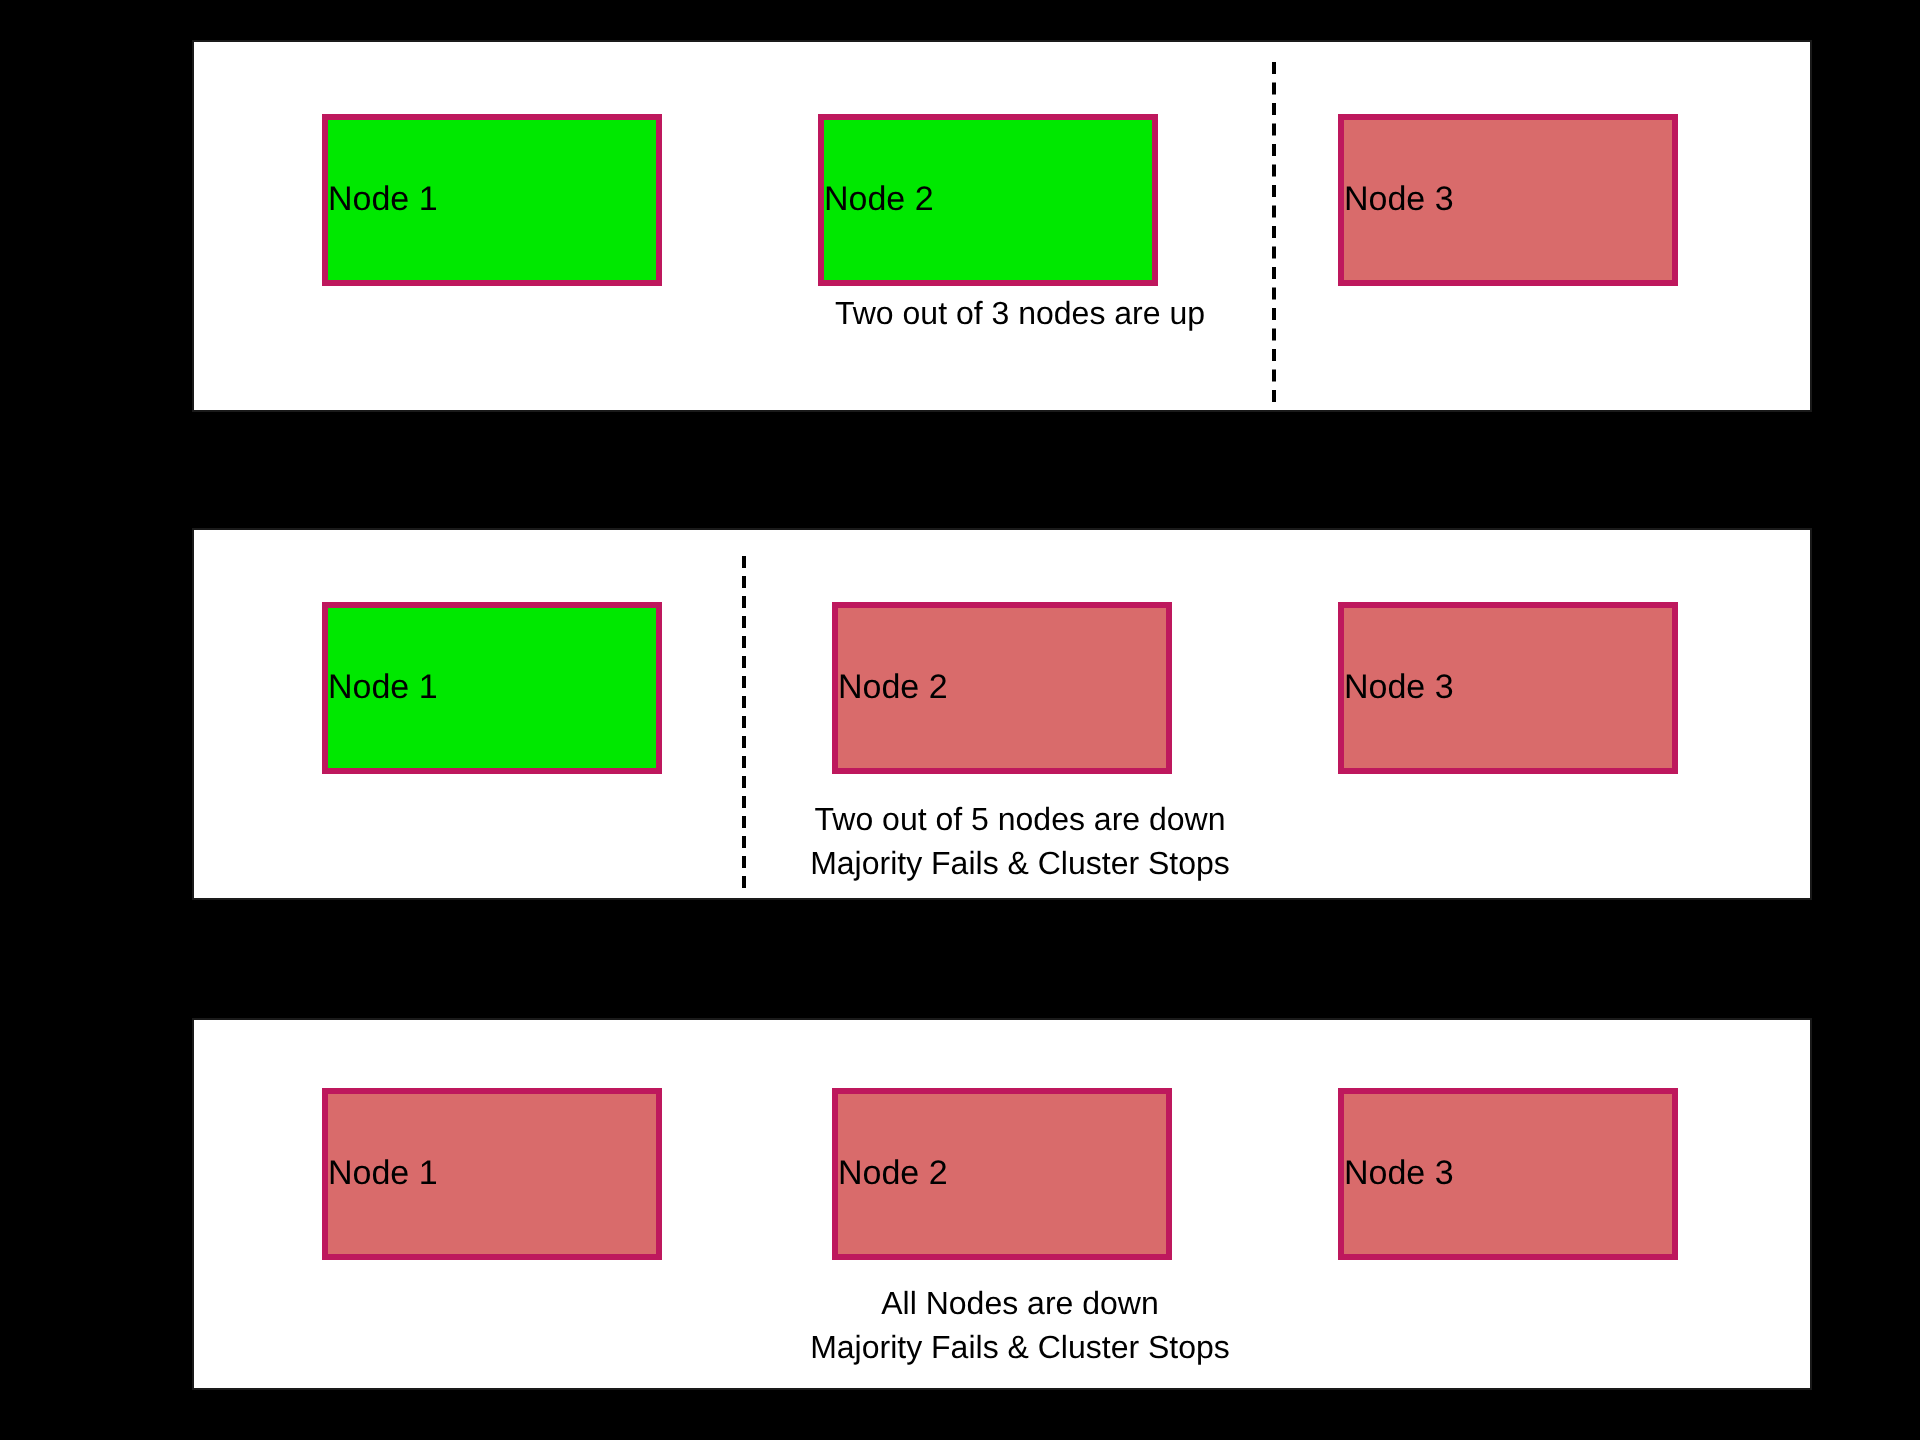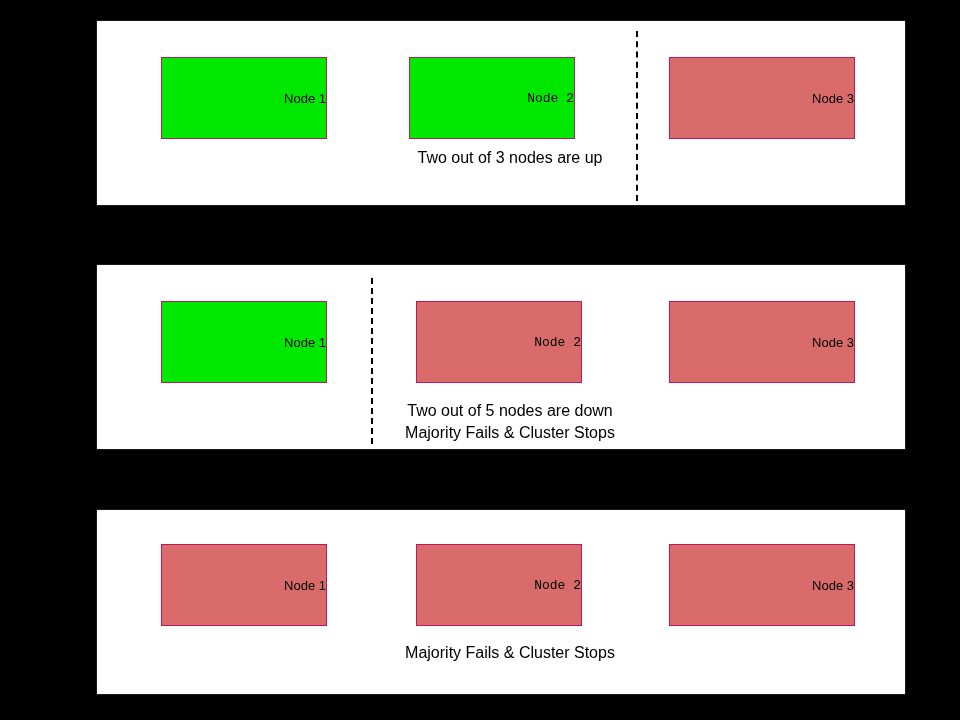--- a/index.html
+++ b/index.html
@@ -27,33 +27,33 @@
   }
   .p1 { top: 20px; }
   .p2 { top: 264px; }
   .p3 { top: 509px; }
 
   .node {
     position: absolute;
     top: 36px;
     width: 164px;
     height: 80px;
-    border: 1px solid #be185d;
+    border: 3px solid #be185d;
     display: flex;
     align-items: center;
-    justify-content: flex-end;
-    font-size: 13px;
+    justify-content: flex-start;
+    font-size: 17px;
     color: #000000;
   }
   .node[data-status="up"]   { background: var(--up, #00e800); }
   .node[data-status="down"] { background: var(--down, #d96b6b); }
 
   .n1 { left: 64px; }
-  .n2 { left: 312px; font-family: Liberation Mono, monospace; }
-  .n3 { left: 572px; padding-left: 20px; }
+  .n2 { left: 312px; }
+  .n3 { left: 572px; }
   .p2 .n2, .p3 .n2 { left: 319px; }
   .p3 .node { top: 34px; }
 
   .divider {
     position: absolute;
     width: 0;
     border-left: 2px dashed #000000;
   }
   .p1 .divider { left: 539px; top: 10px; height: 170px; }
   .p2 .divider { left: 274px; top: 13px; height: 166px; }
@@ -113,17 +113,18 @@
     <div class="node n1" data-status="down">
       <span>Node 1</span>
     </div>
     <div class="node n2" data-status="down">
       <span>Node 2</span>
     </div>
     <div class="node n3" data-status="down">
       <span>Node 3</span>
     </div>
     <div class="caption">
+      <div>All Nodes are down</div>
       <div>Majority Fails &amp; Cluster Stops</div>
     </div>
   </div>
 
 </div>
 
 </body></html>

